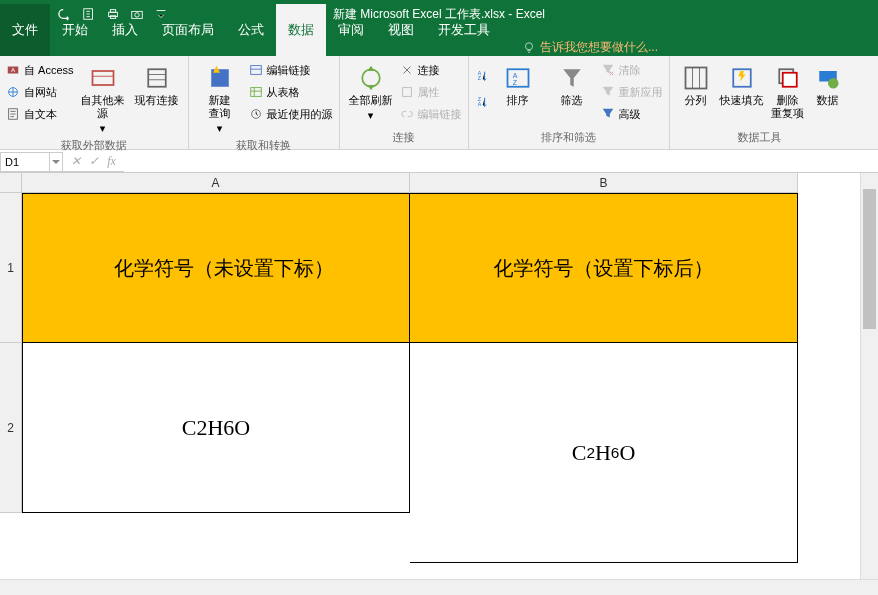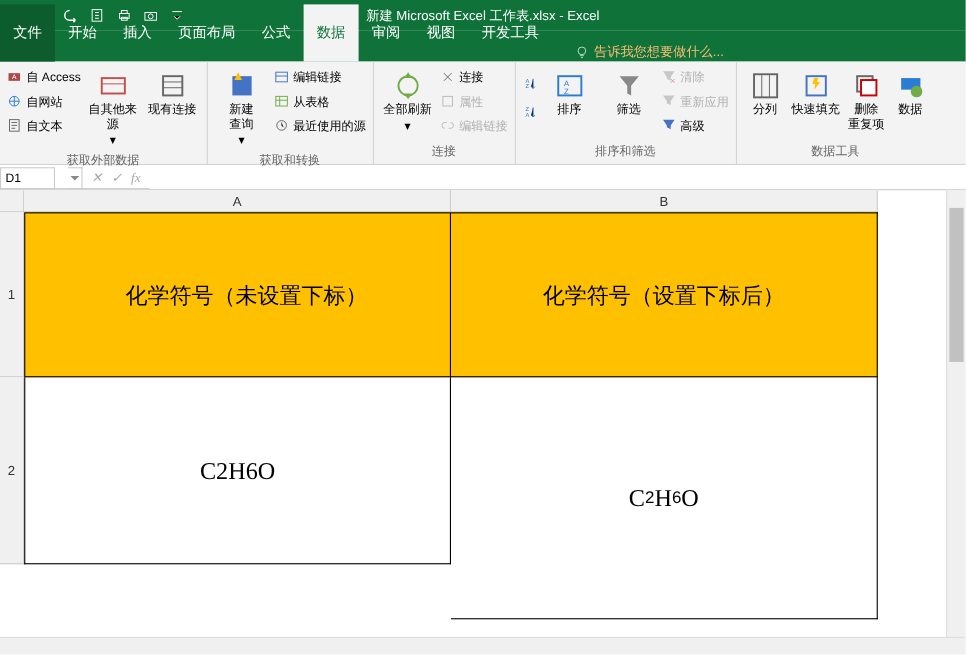--- a/index.html
+++ b/index.html
@@ -28,21 +28,21 @@
 .rstack { display: flex; flex-direction: column; gap: 2px; font-size: 11px; }
 .rbtn { display: flex; flex-direction: column; align-items: center; justify-content: center; width: 50px; gap: 2px; cursor: pointer; font-size: 11px; text-align: center; line-height: 1.2; padding-top: 4px; }
 .rbtn svg { width: 28px; height: 28px; }
 .ritem { display: flex; align-items: center; gap: 4px; cursor: pointer; white-space: nowrap; height: 20px; }
 .ritem svg { width: 14px; height: 14px; }
 .greyed { color: #b0b0b0; }
 .greyed svg { opacity: 0.4; }
 
 
 .fbar { height: 20px; border-bottom: 1px solid #ccc; display: flex; align-items: center; background: #fff; margin-top: 2px;}
-.namebox { width: 50px; border: 1px solid #ccc; height: 20px; font-size: 11px; padding: 0 4px; display: flex; align-items: center; margin-right: 12px; }
+.namebox { width: 50px; border: 1px solid #ccc; height: 20px; font-size: 11px; padding: 0 4px; display: flex; align-items: center; margin-right: 0; }
 .namebox-dd { width: 13px; height: 20px; border: 1px solid #ccc; border-left: none; display: flex; align-items: center; justify-content: center; cursor: pointer; }
 .fbar-btns { display: flex; gap: 8px; padding: 0 8px; color: #aaa; }
 .fbar-btn { cursor: pointer; font-style: italic; font-family: serif; }
 .fbar-input { flex: 1; height: 20px; border: none; font-size: 11px; padding: 0 4px; }
 
 
 .gridwrap { position: relative; height: 425px; overflow: hidden; border-top: 1px solid #ccc;}
 .corner { position: absolute; left: 0; top: 0; width: 22px; height: 20px; background: #f0f0f0; border-right: 1px solid #ccc; border-bottom: 1px solid #ccc; }
 .colheads { position: absolute; left: 22px; top: 0; height: 20px; display: flex; }
 .colh { background: #f0f0f0; border-right: 1px solid #ccc; border-bottom: 1px solid #ccc; display: flex; align-items: center; justify-content: center; font-size: 12px; color: #333; }

